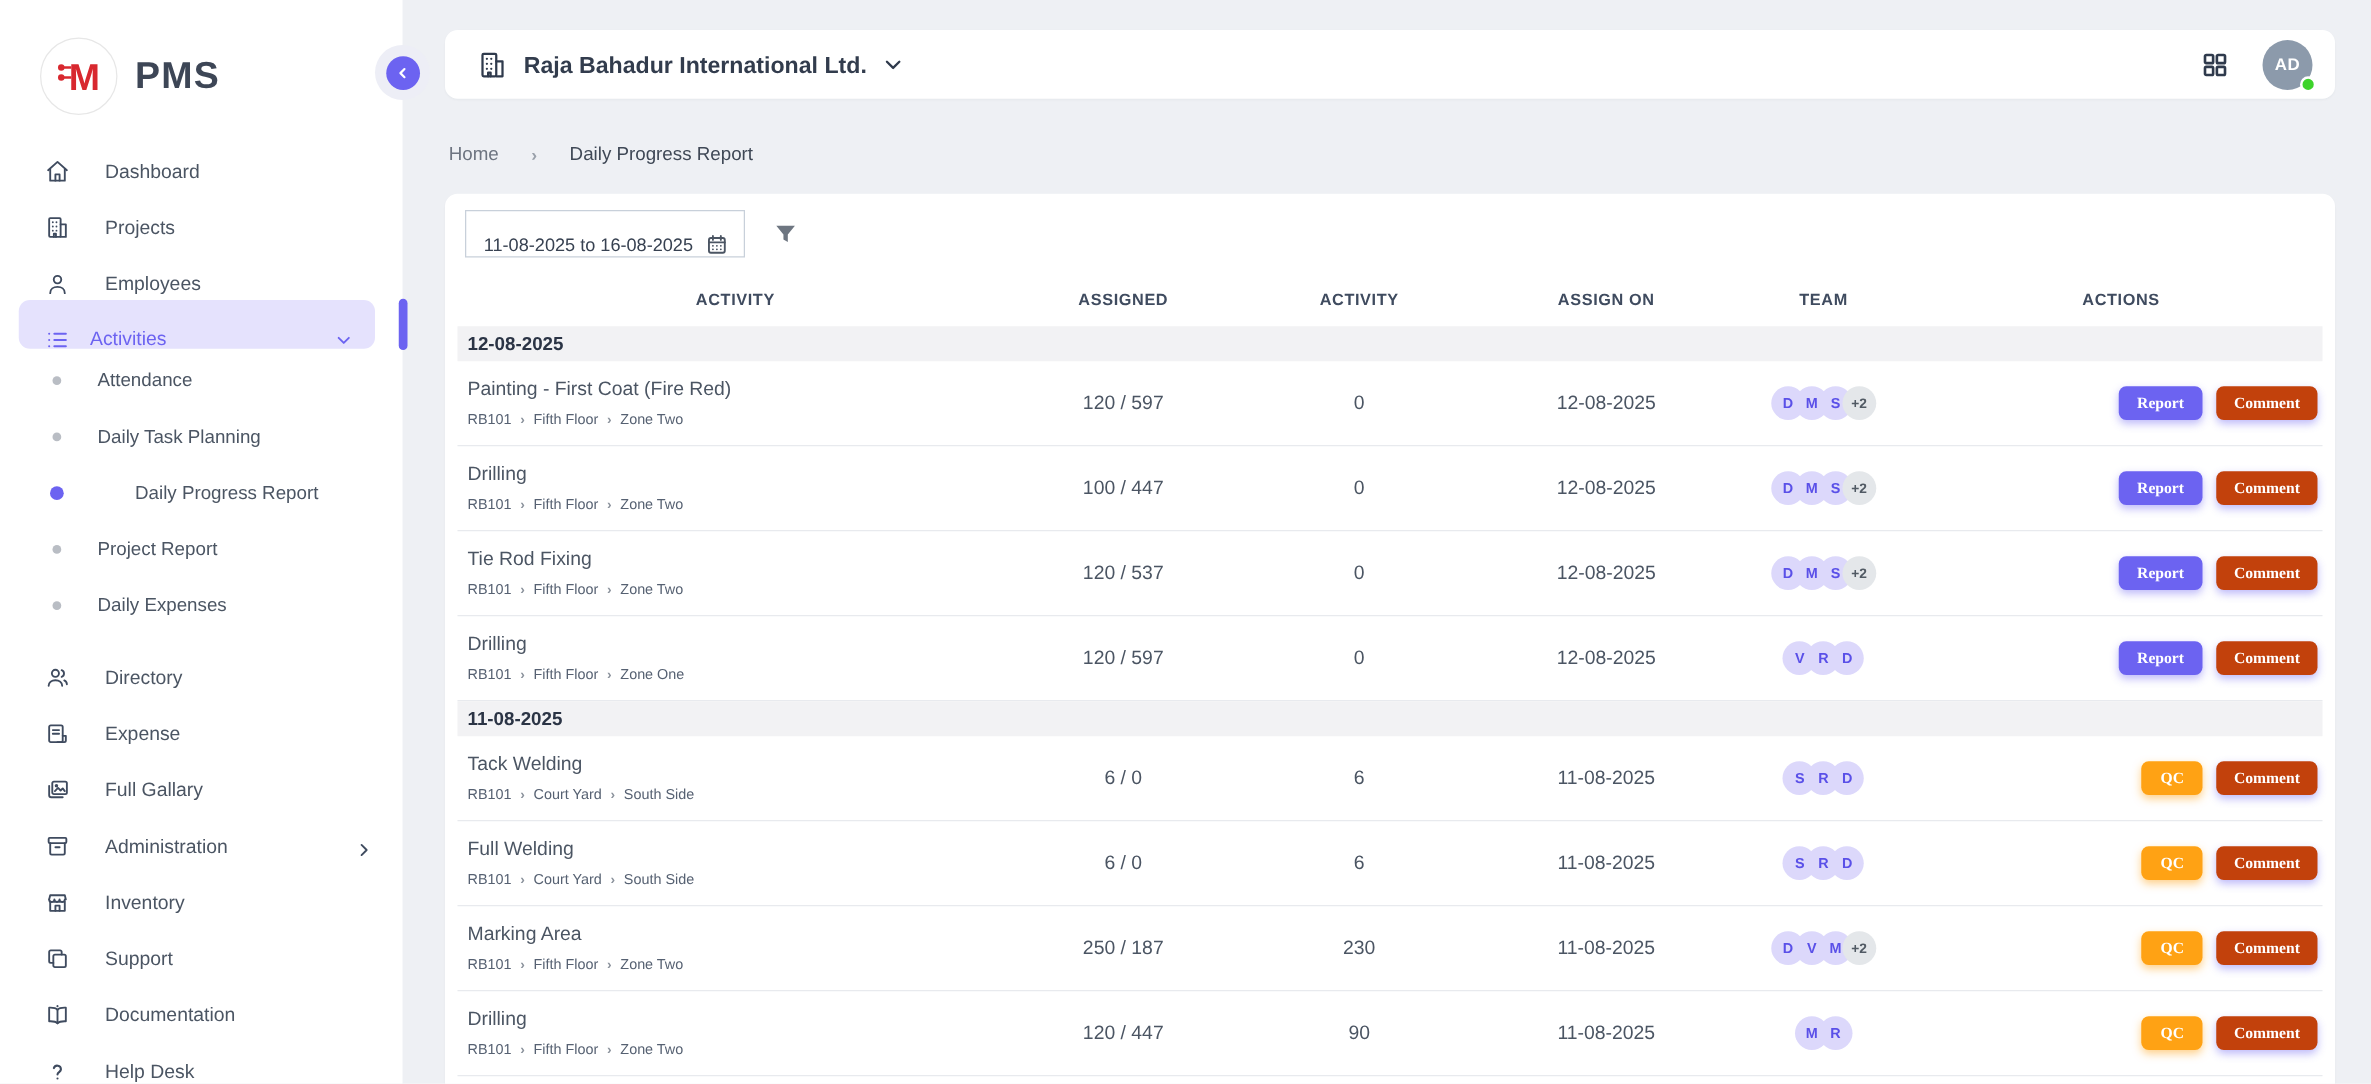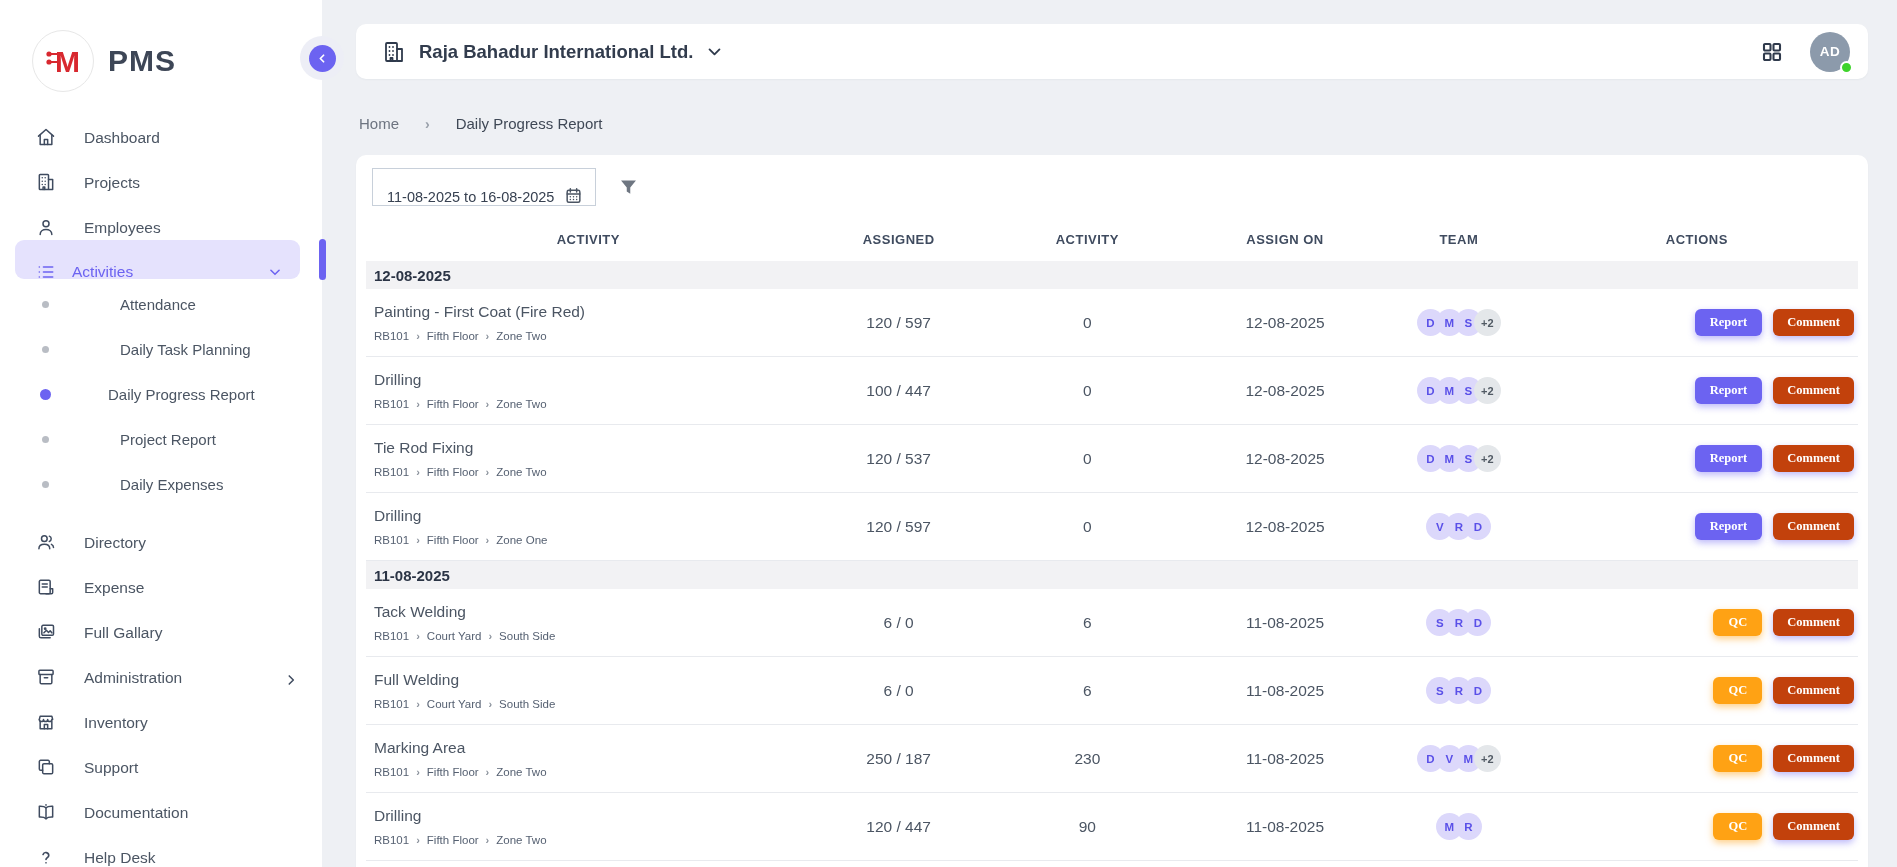--- a/index.html
+++ b/index.html
@@ -44,21 +44,21 @@
   .m-item.active-parent .row-inner .ic { color:#6c63f1; }
   .edge-bar {
     position:absolute; right:-4px; top:2px; bottom:2px; width:7px;
     background:#6c63f1; border-radius:4px; z-index:3;
   }
   .sub-item {
     height:45px; display:flex; align-items:center; gap:0;
     padding-left:42px; font-size:15px; color:#4b5563; cursor:pointer;
   }
   .sub-dot { width:7px; height:7px; border-radius:50%; background:#b9bdc4; margin-right:0; }
-  .sub-item .sub-label { margin-left:71px; }
+  .sub-item .sub-label { margin-left:29px; }
   .sub-item.active .sub-dot { width:11px; height:11px; background:#6c63f1; margin-left:-2px; }
   .sub-item.active .sub-label { margin-left:57px; }
 
   .collapse-btn {
     position:absolute; left:300px; top:36px; width:44px; height:44px;
     border-radius:50%; background:#edeef6; border:none; z-index:4;
     display:flex; align-items:center; justify-content:center; cursor:pointer;
   }
   .collapse-inner {
     width:27px; height:27px; border-radius:50%; background:#6c63f1;

